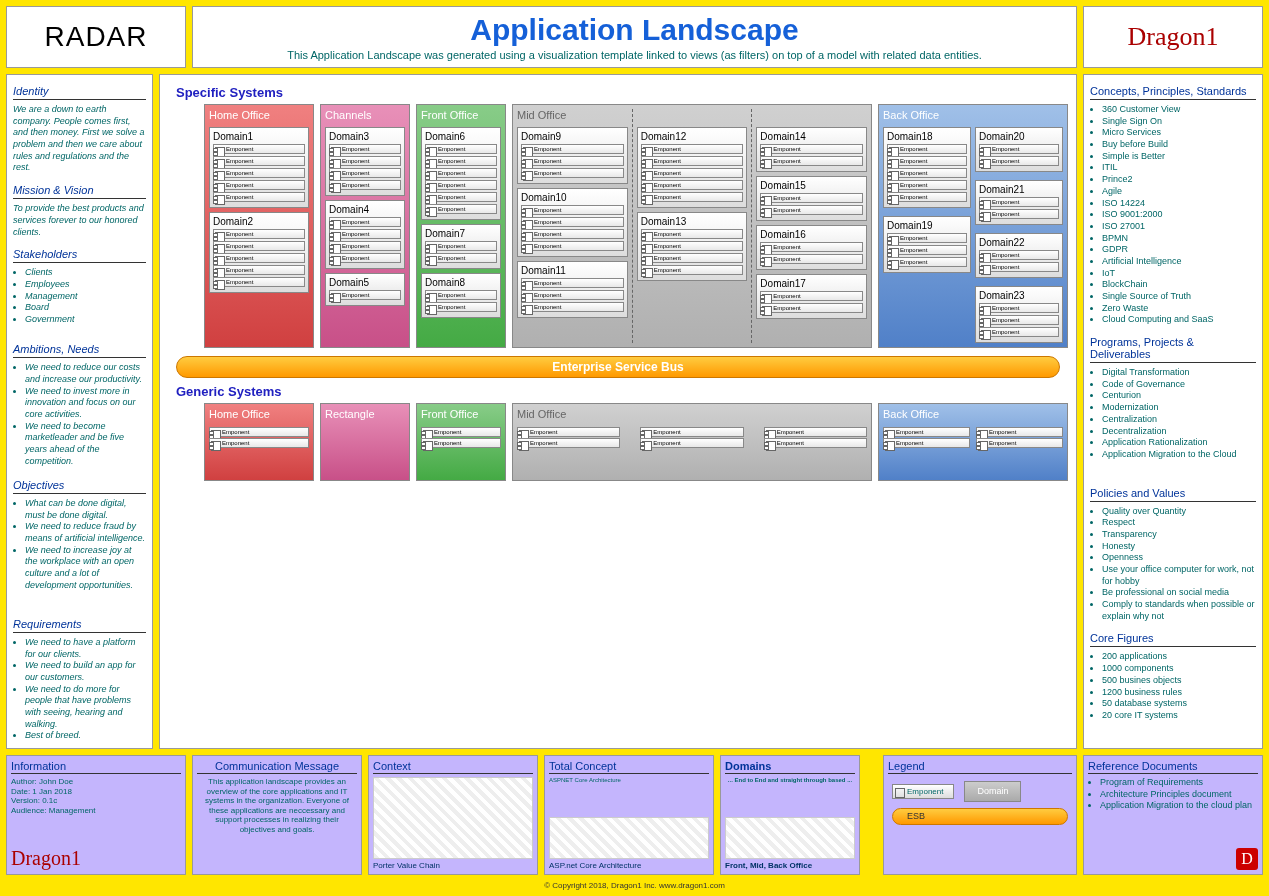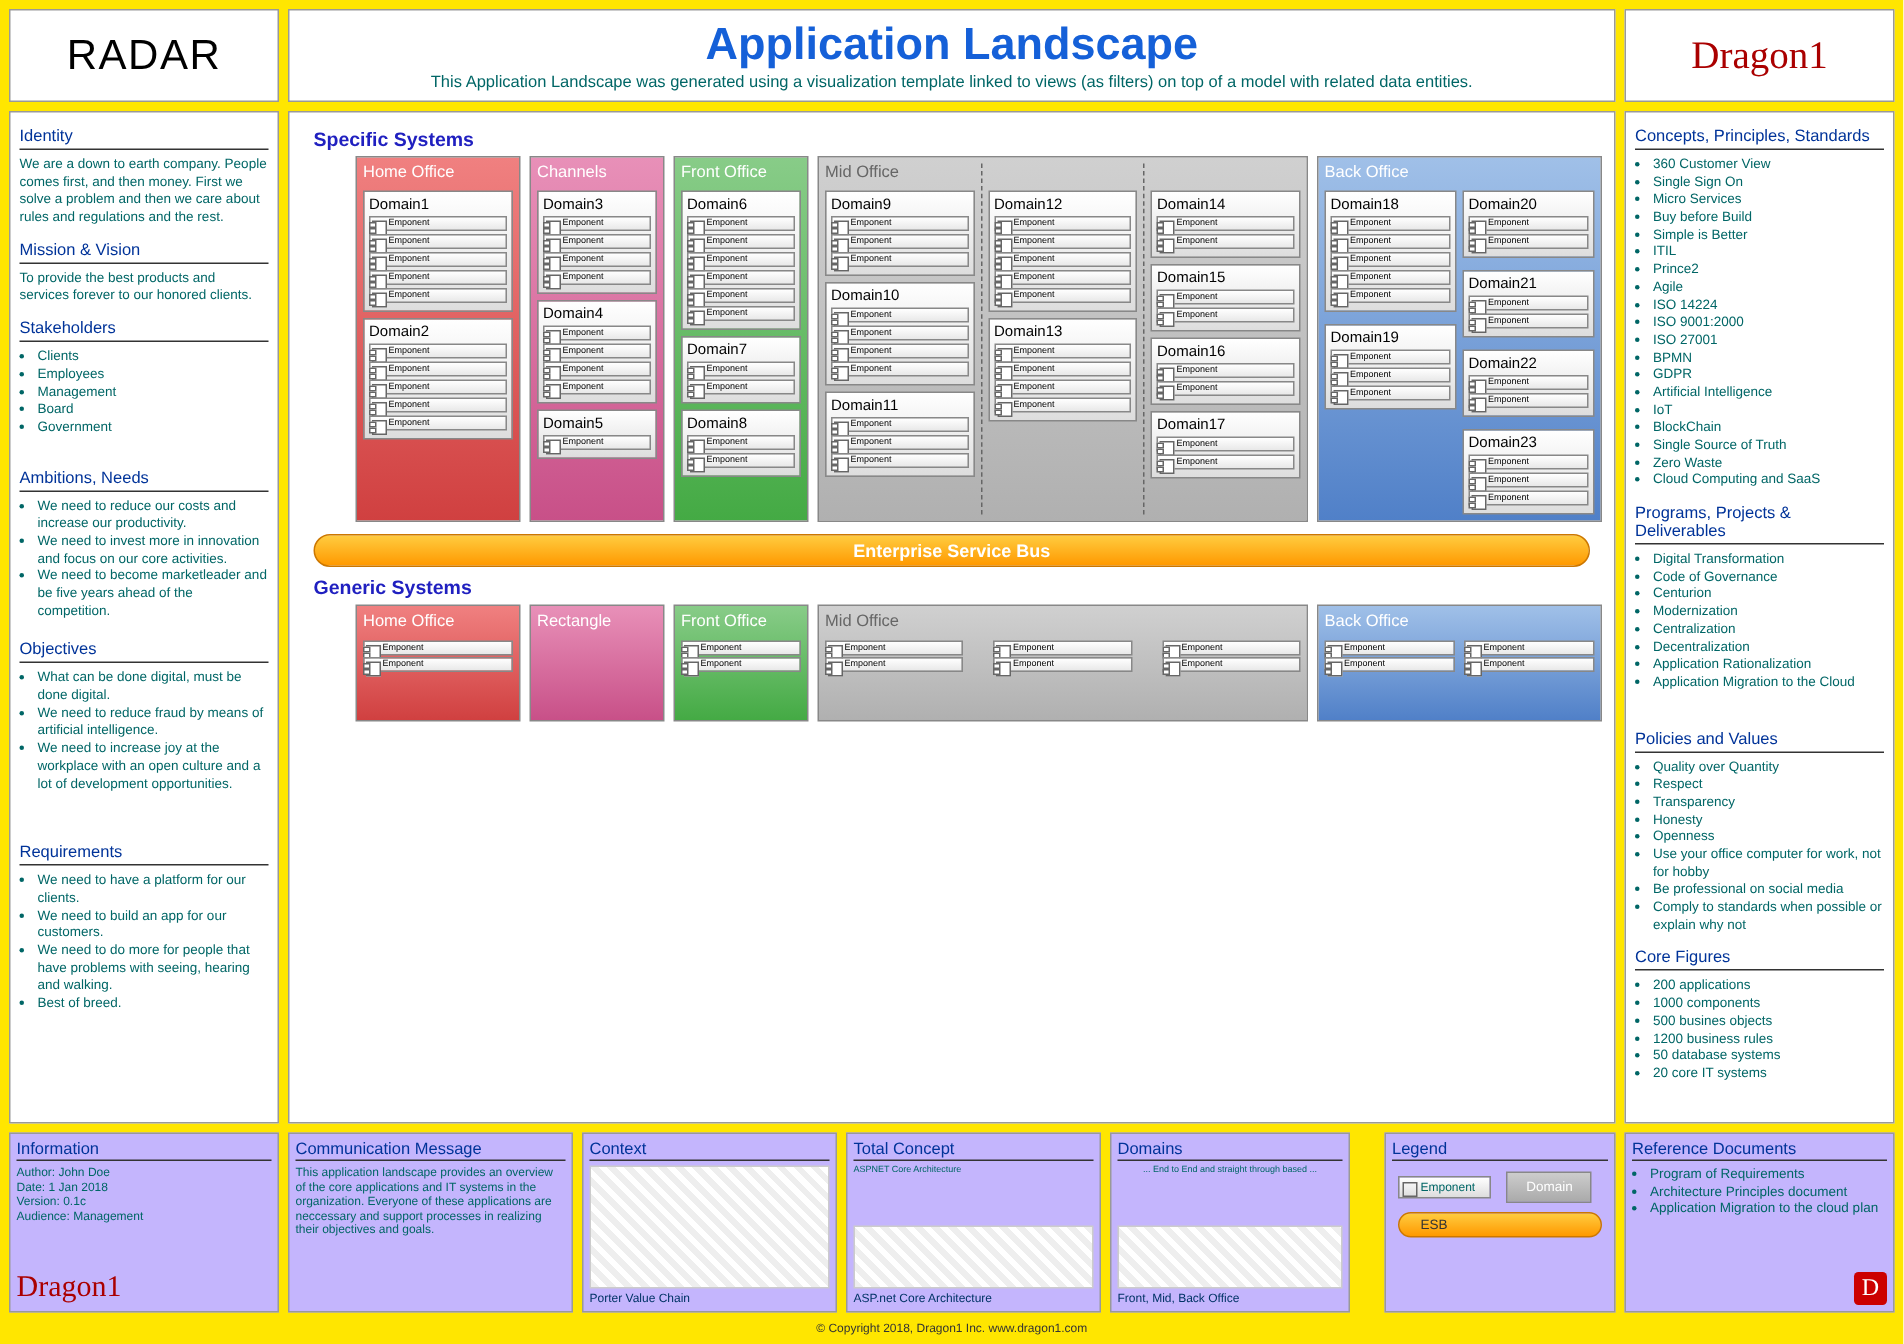--- a/index.html
+++ b/index.html
@@ -9,21 +9,21 @@
 .panel { background: #fff; border: 1px solid #999; padding: 6px; }
 .header-left { width: 180px; display:flex; align-items:center; justify-content:center; }
 .header-center { flex: 1; text-align: center; }
 .header-right { width: 180px; display:flex; align-items:center; justify-content:center; }
 .radar { font-size: 28px; font-weight: normal; letter-spacing: 1px; }
 .dragon1 { font-family: Georgia, serif; font-size: 26px; color: #a00; }
 .dragon1-sm { font-family: Georgia, serif; font-size: 20px; color: #a00; }
 .title { font-size: 30px; font-weight: bold; color: #1560d8; }
 .subtitle { font-size: 11px; color: #006666; margin-top: 2px; }
 .main { flex: 1; display: flex; gap: 6px; min-height: 0; }
-.left-col { width: 180px; display: flex; flex-direction: column; }
+.left-col { width: 147px; display: flex; flex-direction: column; font-style: italic; }
 .center-col { flex: 1; display: flex; flex-direction: column; }
 .right-col { width: 180px; display: flex; flex-direction: column; }
 .section-title { font-size: 11px; color: #003399; border-bottom: 1px solid #333; margin: 4px 0 4px 0; padding-bottom: 2px; font-weight: normal; }
 .section-text { font-size: 9px; color: #006666; line-height: 1.3; margin-bottom: 6px; }
 .bullet-list { list-style: disc; margin-left: 12px; }
 .bullet-list li { font-size: 9px; color: #006666; line-height: 1.3; }
 .center-panel { height: 100%; display: flex; flex-direction: column; padding: 8px; }
 .sys-title { font-size: 13px; font-weight: bold; color: #2020c0; margin: 2px 8px 4px 8px; }
 .office-row { display: flex; gap: 6px; margin-bottom: 4px; }
 .office-box { border: 1px solid #888; padding: 4px; display: flex; flex-direction: column; gap: 4px; }
@@ -470,36 +470,36 @@
     <div class="foot-panel" style="width:180px; position:relative;">
       <div class="foot-title">Information</div>
       <div class="foot-body">
         <div>Author: John Doe</div>
         <div>Date: 1 Jan 2018</div>
         <div>Version: 0.1c</div>
         <div>Audience: Management</div>
       </div>
       <div class="dragon1-sm">Dragon1</div>
     </div>
-    <div class="foot-panel" style="width:190px;">
+    <div class="foot-panel" style="width:170px;text-align:center;">
       <div class="foot-title">Communication Message</div>
       <div class="foot-body">This application landscape provides an overview of the core applications and IT systems in the organization. Everyone of these applications are neccessary and support processes in realizing their objectives and goals.</div>
     </div>
     <div class="foot-panel" style="width:170px;">
       <div class="foot-title">Context</div>
       <div class="placeholder-img"></div>
       <div class="foot-caption">Porter Value Chain</div>
     </div>
     <div class="foot-panel" style="width:170px;">
       <div class="foot-title">Total Concept</div>
       <div class="foot-body" style="font-size:6px;">ASPNET Core Architecture</div>
       <div class="placeholder-img"></div>
       <div class="foot-caption">ASP.net Core Architecture</div>
     </div>
-    <div class="foot-panel" style="width:160px;">
+    <div class="foot-panel" style="width:140px;font-weight:bold;">
       <div class="foot-title">Domains</div>
       <div class="foot-body" style="font-size:6px; text-align:center;">... End to End and straight through based ...</div>
       <div class="placeholder-img"></div>
       <div class="foot-caption">Front, Mid, Back Office</div>
     </div>
     <div class="foot-panel" style="flex:1;margin-left:17px;">
       <div class="foot-title">Legend</div>
       <div class="foot-body" style="display:flex; flex-direction:column; gap:6px; padding:4px;">
         <div style="display:flex; gap:10px; align-items:center;">
           <span class="legend-comp">Emponent</span>

